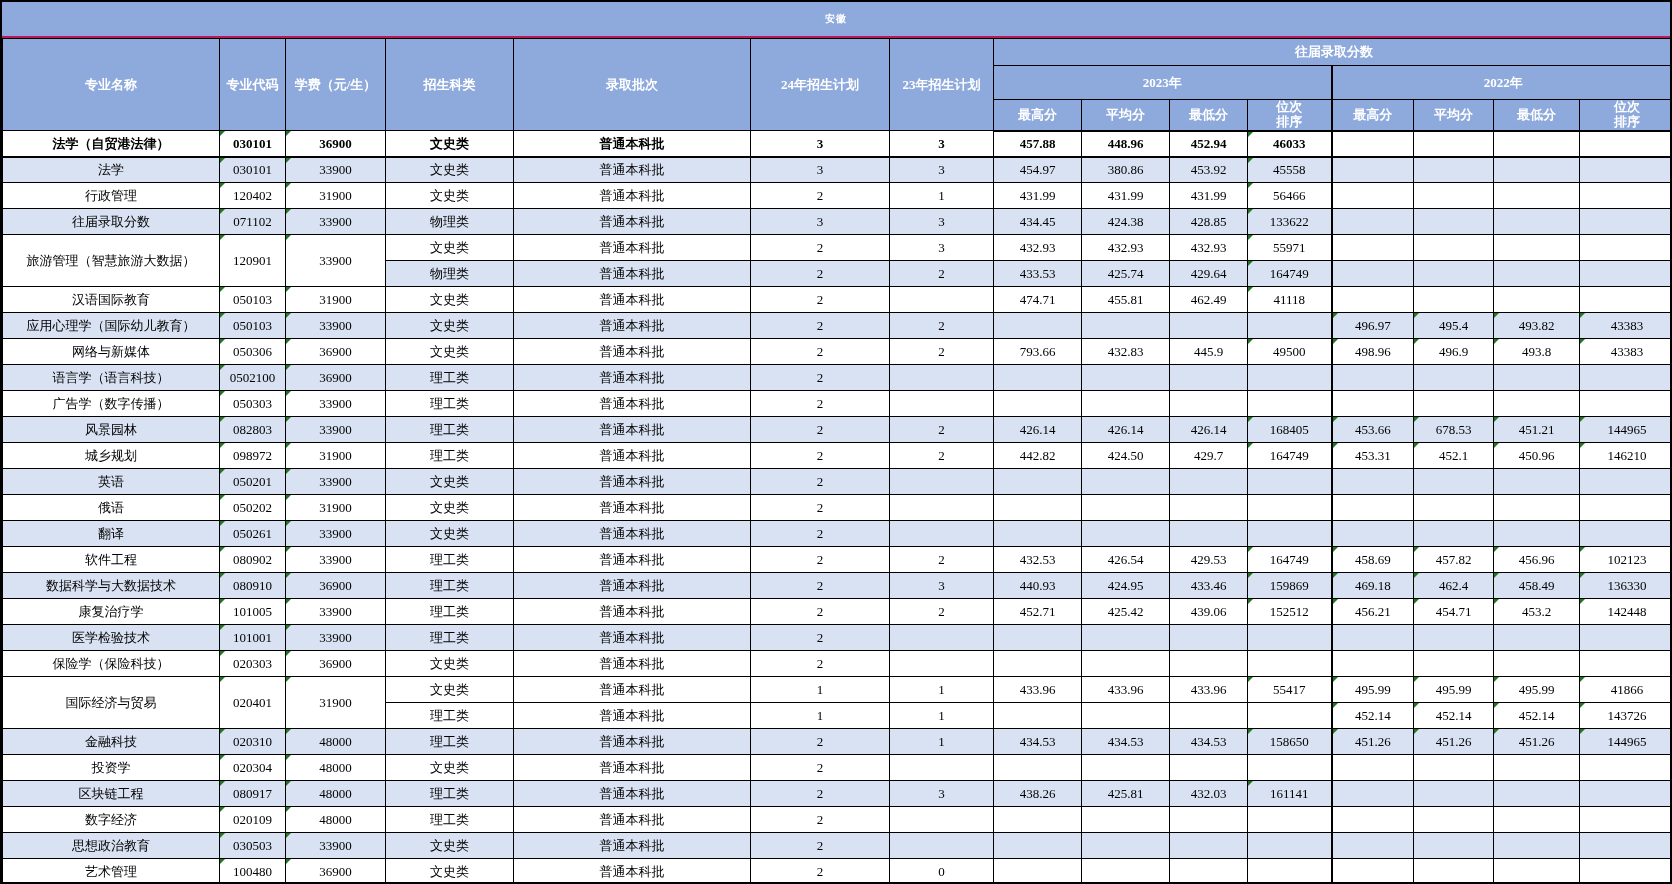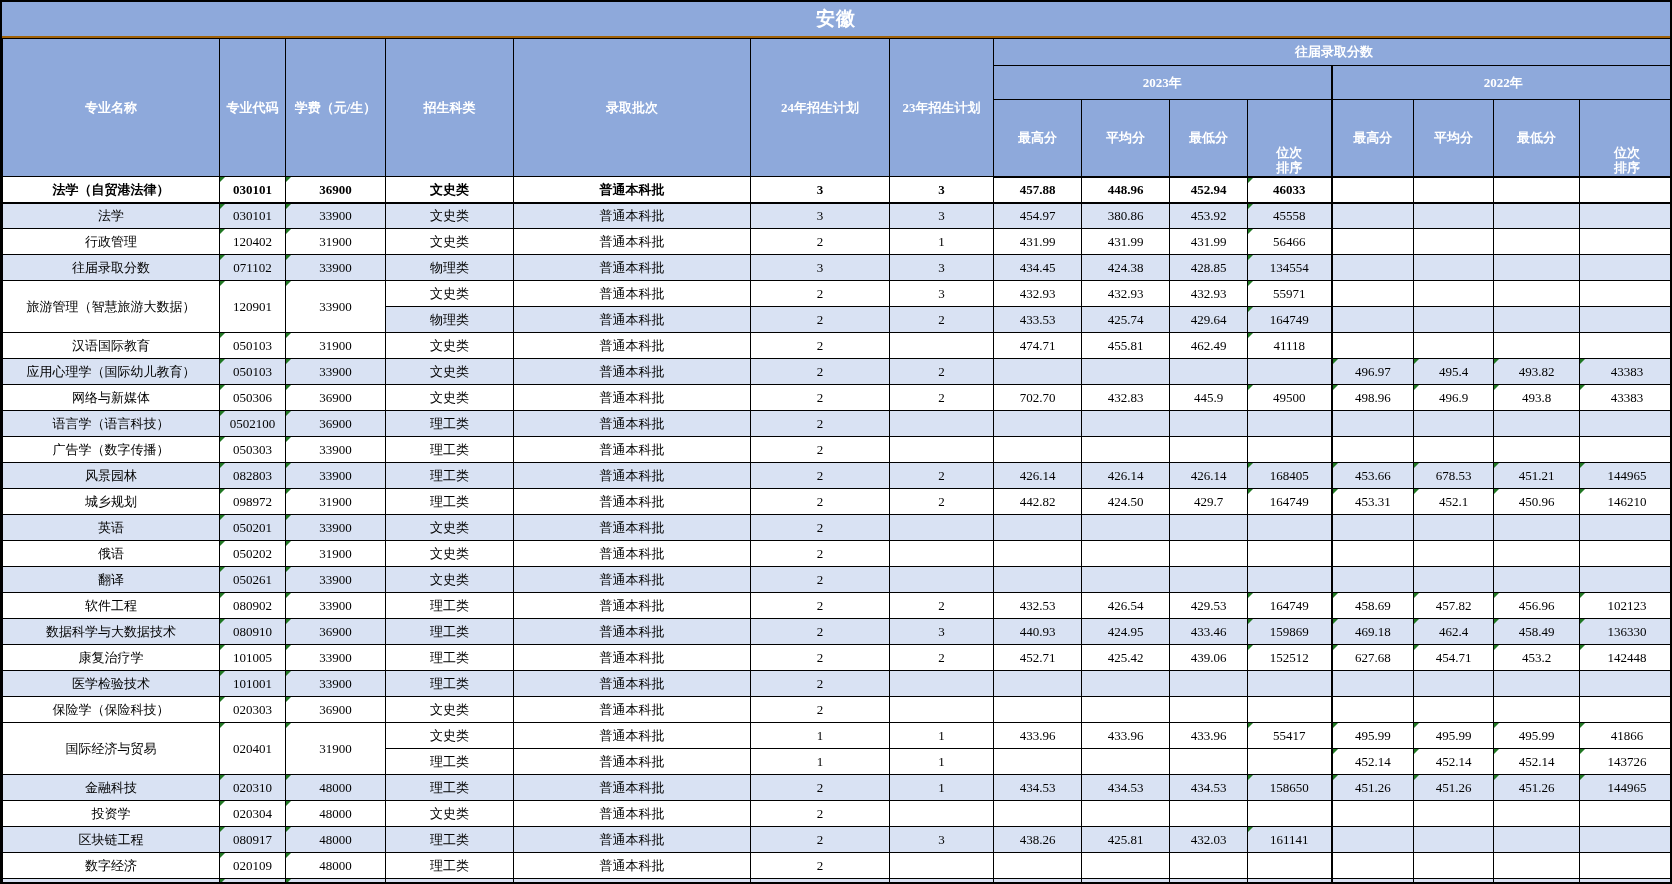--- a/index.html
+++ b/index.html
@@ -3,42 +3,42 @@
 <meta charset="utf-8">
 <style>
   html,body{margin:0;padding:0;background:#fff;}
   .sheet{
     width:1672px;height:884px;box-sizing:border-box;
     border:2px solid #000;background:#fff;overflow:hidden;
     font-family:"Liberation Serif","DejaVu Serif",serif;
   }
   .title-bar{
     height:34px;background:var(--hdr,#8EA9DB);
-    border-bottom:2px solid #a16207;
+    border-bottom:2px solid #be185d;
     display:flex;align-items:center;justify-content:center;
-    color:#fff;font-weight:bold;font-size:19px;letter-spacing:1px;
+    color:#fff;font-weight:bold;font-size:10px;letter-spacing:1px;
   }
   table{border-collapse:collapse;table-layout:fixed;width:100%;}
   th,td{
     border:1px solid #000;text-align:center;vertical-align:middle;
     padding:0 2px;position:relative;font-size:13px;line-height:1.2;
     overflow:hidden;white-space:nowrap;
   }
   thead th{background:var(--hdr,#8EA9DB);color:#fff;font-weight:bold;white-space:normal;}
   thead tr.h1{height:27px;}
   thead tr.h2{height:34px;}
   thead tr.h3{height:30px;}
   thead tr.h3 th{border-bottom-width:2px;}
   tbody tr{height:26px;}
   tbody tr.bold td{font-weight:bold;}
   tbody tr.heavy td{border-bottom-width:2px;margin-top:11px;}
   td.w{background:#FFFFFF;}
   td.b{background:#D9E2F3;}
   .gsep{border-right-width:2px;}
-  .rank-wrap{display:inline-block;width:30px;white-space:normal;line-height:1.15;margin-top:46px;}
+  .rank-wrap{display:inline-block;width:30px;white-space:normal;line-height:1.15;}
   .flag{
     position:absolute;top:0;left:0;width:0;height:0;
     border-top:5px solid #217823;border-right:5px solid transparent;
   }
 </style>
 </head>
 <body>
 
 <div class="sheet">
   <div class="title-bar">安徽</div>
@@ -142,21 +142,21 @@
           <td class="b">往届录取分数</td>
           <td class="b"><span class="flag"></span><span>071102</span></td>
           <td class="b"><span class="flag"></span><span>33900</span></td>
           <td class="b">物理类</td>
           <td class="b">普通本科批</td>
           <td class="b">3</td>
           <td class="b">3</td>
           <td class="b">434.45</td>
           <td class="b">424.38</td>
           <td class="b">428.85</td>
-          <td class="b gsep"><span class="flag"></span><span>134554</span></td>
+          <td class="b gsep"><span class="flag"></span><span>133622</span></td>
           <td class="b"></td>
           <td class="b"></td>
           <td class="b"></td>
           <td class="b"></td>
         </tr>
         <tr>
           <td class="w" rowspan="2">旅游管理（智慧旅游大数据）</td>
           <td class="w" rowspan="2"><span class="flag"></span><span>120901</span></td>
           <td class="w" rowspan="2"><span class="flag"></span><span>33900</span></td>
           <td class="w">文史类</td>
@@ -221,21 +221,21 @@
           <td class="b"><span class="flag"></span><span>43383</span></td>
         </tr>
         <tr>
           <td class="w">网络与新媒体</td>
           <td class="w"><span class="flag"></span><span>050306</span></td>
           <td class="w"><span class="flag"></span><span>36900</span></td>
           <td class="w">文史类</td>
           <td class="w">普通本科批</td>
           <td class="w">2</td>
           <td class="w">2</td>
-          <td class="w">702.70</td>
+          <td class="w">793.66</td>
           <td class="w">432.83</td>
           <td class="w">445.9</td>
           <td class="w gsep"><span class="flag"></span><span>49500</span></td>
           <td class="w"><span class="flag"></span><span>498.96</span></td>
           <td class="w"><span class="flag"></span><span>496.9</span></td>
           <td class="w"><span class="flag"></span><span>493.8</span></td>
           <td class="w"><span class="flag"></span><span>43383</span></td>
         </tr>
         <tr>
           <td class="b">语言学（语言科技）</td>
@@ -395,21 +395,21 @@
           <td class="w"><span class="flag"></span><span>101005</span></td>
           <td class="w"><span class="flag"></span><span>33900</span></td>
           <td class="w">理工类</td>
           <td class="w">普通本科批</td>
           <td class="w">2</td>
           <td class="w">2</td>
           <td class="w">452.71</td>
           <td class="w">425.42</td>
           <td class="w">439.06</td>
           <td class="w gsep"><span class="flag"></span><span>152512</span></td>
-          <td class="w"><span class="flag"></span><span>627.68</span></td>
+          <td class="w"><span class="flag"></span><span>456.21</span></td>
           <td class="w"><span class="flag"></span><span>454.71</span></td>
           <td class="w"><span class="flag"></span><span>453.2</span></td>
           <td class="w"><span class="flag"></span><span>142448</span></td>
         </tr>
         <tr>
           <td class="b">医学检验技术</td>
           <td class="b"><span class="flag"></span><span>101001</span></td>
           <td class="b"><span class="flag"></span><span>33900</span></td>
           <td class="b">理工类</td>
           <td class="b">普通本科批</td>

